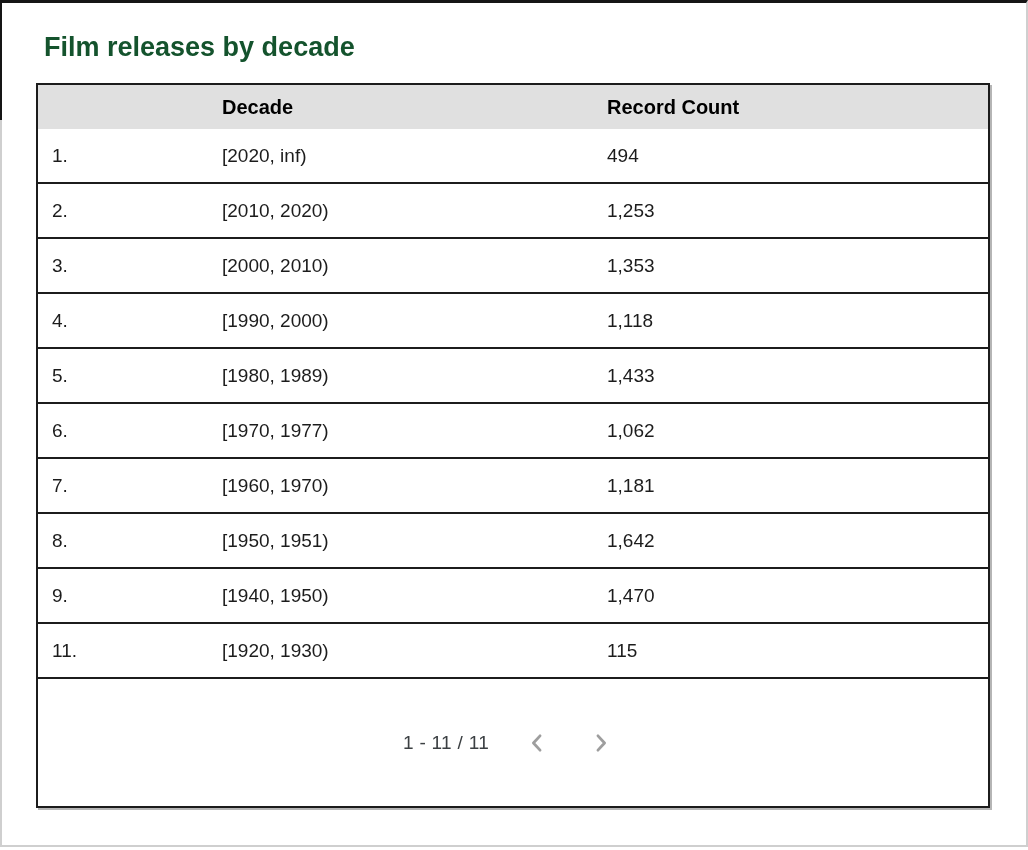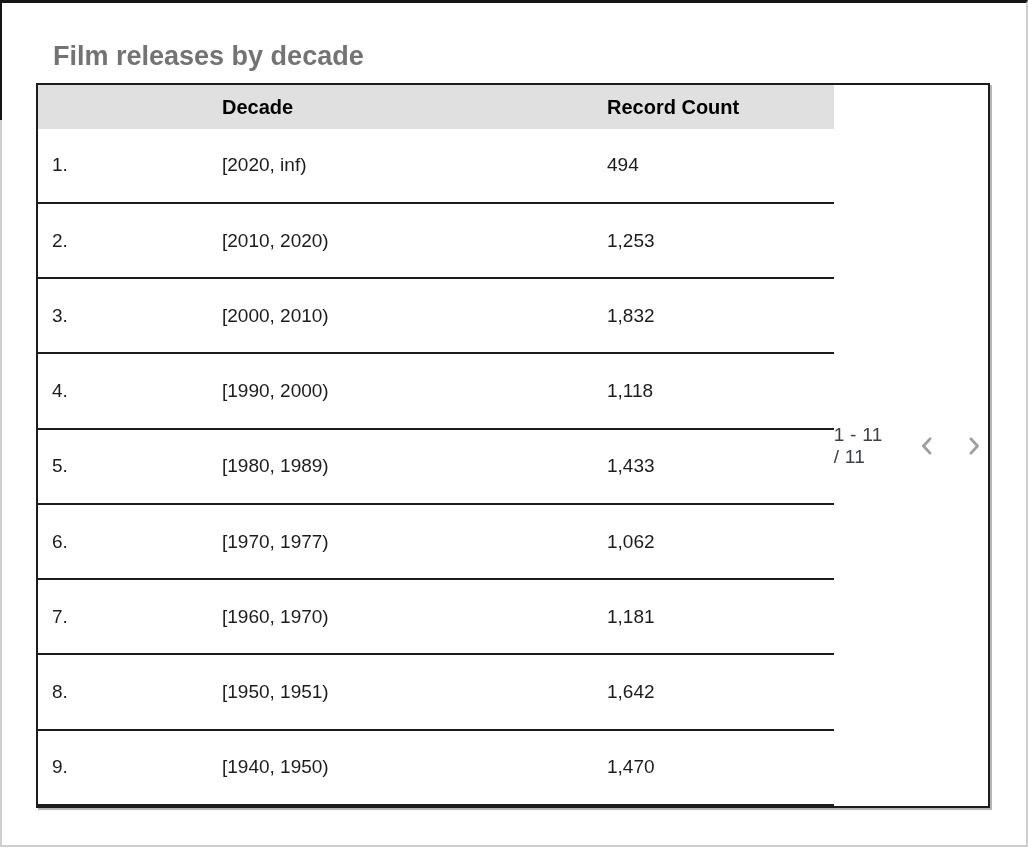--- a/index.html
+++ b/index.html
@@ -26,35 +26,35 @@
   .canvas::before {
     content: "";
     position: absolute;
     left: -2px; top: -3px;
     width: 2px; height: 120px;
     background: #151515;
   }
   .title {
     position: absolute;
     left: 38px; top: 25px;
-    margin: 13px;
+    margin: 4px;
     font-size: 27px;
     font-weight: 700;
-    color: #737373;
+    color: #14532d;
   }
   .card {
     position: absolute;
     left: 34px; top: 80px;
     width: 954px; height: 725px;
     box-sizing: border-box;
     background: #ffffff;
     border: 2px solid var(--table-border, #1c1c1c);
     box-shadow: 2px 2px 0 0 rgba(120,120,120,0.55);
     display: flex;
-    flex-direction: row;
+    flex-direction: column;
   }
   table.data-table {
     border-collapse: collapse;
     width: 100%;
     table-layout: fixed;
   }
   .data-table th {
     background: var(--header-bg, #e0e0e0);
     height: 44px;
     font-size: 20px;
@@ -74,21 +74,21 @@
     background: #ffffff;
   }
   .data-table th:nth-child(1), .data-table td:nth-child(1) { width: 125px; padding-left: 14px; }
   .data-table th:nth-child(2), .data-table td:nth-child(2) { width: 340px; padding-left: 45px; }
   .data-table th:nth-child(3), .data-table td:nth-child(3) { padding-left: 45px; }
 
   .footer {
     flex: 1;
     display: flex;
     align-items: center;
-    justify-content: flex-start;
+    justify-content: center;
   }
   .range {
     font-size: 19px;
     color: #3c4043;
     margin-right: 26px;
     letter-spacing: 0.3px;
   }
   .nav-btn {
     width: 44px; height: 48px;
     background: none;
@@ -133,21 +133,21 @@
             <td>494</td>
           </tr>
           <tr>
             <td>2.</td>
             <td>[2010, 2020)</td>
             <td>1,253</td>
           </tr>
           <tr>
             <td>3.</td>
             <td>[2000, 2010)</td>
-            <td>1,832</td>
+            <td>1,353</td>
           </tr>
           <tr>
             <td>4.</td>
             <td>[1990, 2000)</td>
             <td>1,118</td>
           </tr>
           <tr>
             <td>5.</td>
             <td>[1980, 1989)</td>
             <td>1,433</td>
@@ -164,20 +164,25 @@
           </tr>
           <tr>
             <td>8.</td>
             <td>[1950, 1951)</td>
             <td>1,642</td>
           </tr>
           <tr>
             <td>9.</td>
             <td>[1940, 1950)</td>
             <td>1,470</td>
+          </tr>
+          <tr>
+            <td>11.</td>
+            <td>[1920, 1930)</td>
+            <td>115</td>
           </tr>
         </tbody>
     </table>
 
     <div class="footer">
       <span class="range">1 - 11 / 11</span>
       <button class="nav-btn" aria-label="Previous page">
         <svg class="chev" width="26" height="26" viewBox="0 0 24 24">
           <path d="M14.8 5.4 L8.7 12 L14.8 18.6"></path>
         </svg>

